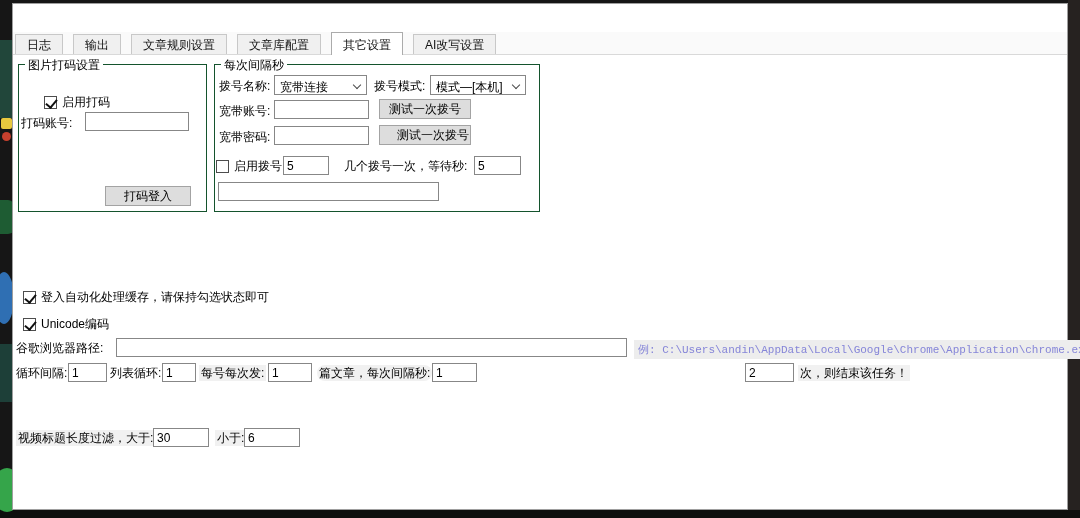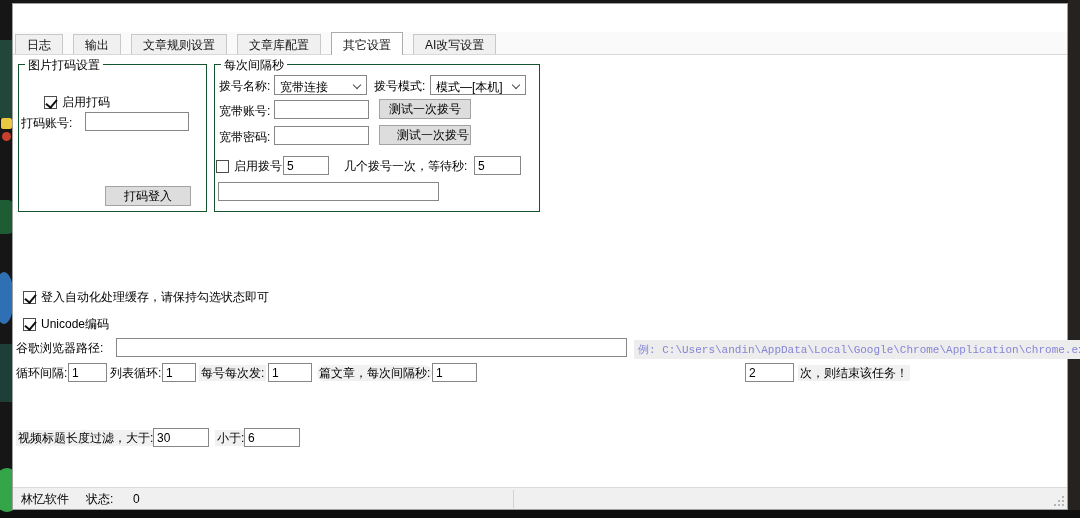--- a/index.html
+++ b/index.html
@@ -152,28 +152,14 @@
   <span class="lbl graybg" style="left:304px; top:361px;border-radius:8px;">篇文章，每次间隔秒:</span>
   <input class="tbox" style="left: 419px; top: 359px; width: 45px;" value="1">
   <input class="tbox" style="left: 732px; top: 359px; width: 49px;" value="2">
   <span class="lbl graybg" style="left:785px; top:361px;">次，则结束该任务！</span>
 
   <span class="lbl graybg" style="left:3px; top:426px;">视频标题长度过滤，大于:</span>
   <input class="tbox" style="left: 140px; top: 424px; width: 56px;" value="30">
   <span class="lbl graybg" style="left:202px; top:426px;">小于:</span>
   <input class="tbox" style="left: 231px; top: 424px; width: 56px;" value="6">
 
-  <div class="statusbar">
-    <span class="lbl" style="left:8px;">林忆软件</span>
-    <span class="lbl" style="left:73px;">状态:</span>
-    <span class="lbl" style="left:120px;">0</span>
-    <span class="sb-divider"></span>
-    <span class="grip">
-        <i></i>
-        <i></i>
-        <i></i>
-        <i></i>
-        <i></i>
-        <i></i>
-      </span>
-  </div>
 
 </div>
 
 </body></html>

